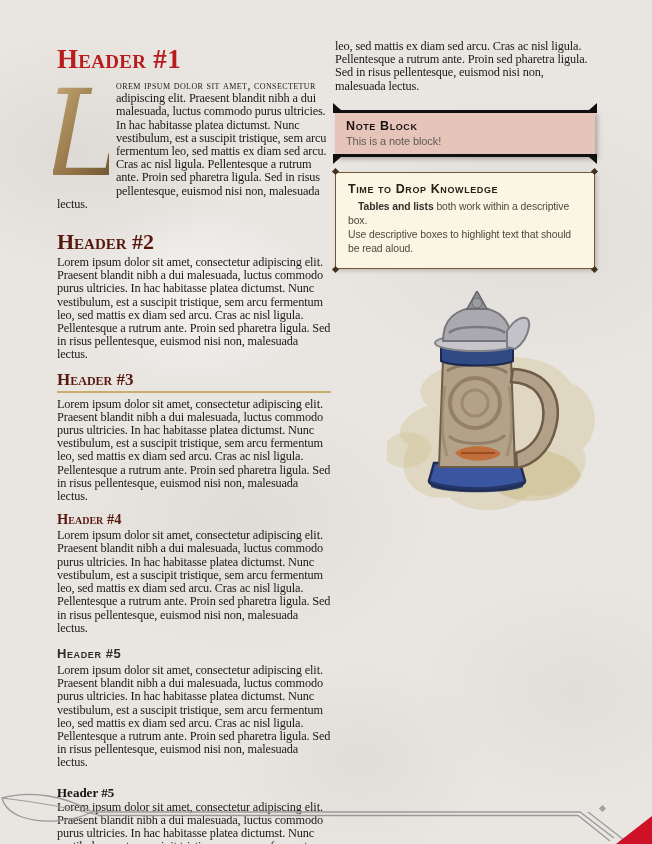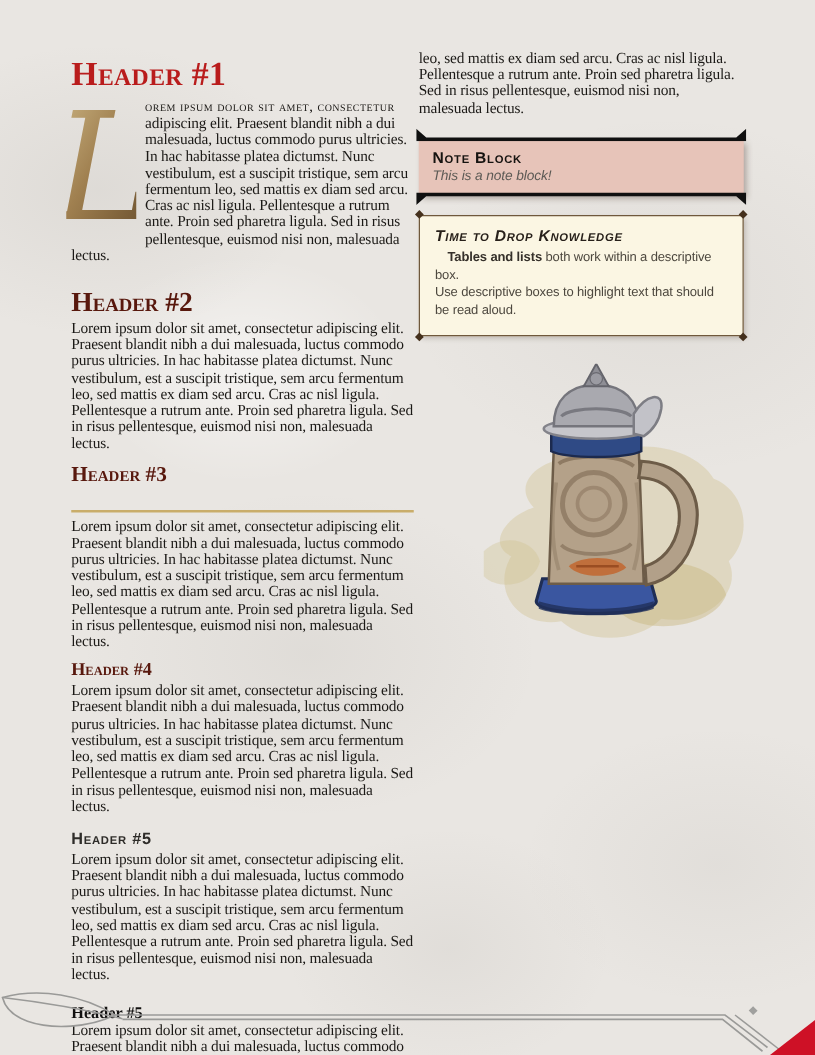--- a/index.html
+++ b/index.html
@@ -20,21 +20,21 @@
   .col-right{left:335px;width:262px;}
   p.body{
     margin:0 0 9px 0;font-size:12.3px;line-height:13.2px;
     color:#1b1916;letter-spacing:-0.15px;
   }
   h1.hb{margin:5px 0 6px 0;font-size:27px;line-height:28px;font-weight:700;
     font-variant:small-caps;color:#b91c1c;letter-spacing:0.3px;}
   h2.hb{margin:10px 0 3px 0;font-size:22px;line-height:23px;font-weight:700;
     font-variant:small-caps;color:#58180D;}
   h3.hb{margin:9px 0 5px 0;font-size:17px;line-height:18px;font-weight:700;
-    font-variant:small-caps;color:#58180D;border-bottom:2px solid #c9ad6a;padding-bottom:19px;}
+    font-variant:small-caps;color:#58180D;border-bottom:2px solid #c9ad6a;padding-bottom:2px;}
   h4.hb{margin:8px 0 2px 0;font-size:14.5px;line-height:15px;font-weight:700;
     font-variant:small-caps;color:#58180D;}
   h5.hb{margin:12px 0 3px 0;font-size:13px;line-height:14px;font-weight:700;
     font-variant:small-caps;color:#2e2c29;letter-spacing:0.6px;
     font-family:"Liberation Sans",sans-serif;}
   h6.hb{margin:16px 0 1px 0;font-size:13px;line-height:14px;font-weight:700;
     color:#121110;}
   .lead-caps{font-variant:small-caps;letter-spacing:0.4px;font-size:11.6px;font-weight:400;}
   .dropcap-svg{float:left;width:56px;height:112px;margin:4px 7px 0 -4px;}
   .clear{clear:both;}
@@ -43,34 +43,34 @@
   .cont{margin-top:28px;}
   .note-block{
     position:relative;margin:18px 2px 11px 0;background:#e7c4b9;
     padding:8px 11px 9px 11px;box-shadow:2.5px 3px 5px rgba(60,40,30,0.35);
   }
   .note-bar{position:absolute;left:-2px;right:-2px;height:10px;width:calc(100% + 4px);}
   .note-bar.top{top:-8px;}
   .note-bar.bottom{bottom:-8px;transform:scaleY(-1);}
   .note-title{font-family:"Liberation Sans",sans-serif;font-weight:700;font-size:12.5px;
     font-variant:small-caps;letter-spacing:0.6px;color:#161310;margin:0 0 2px 0;}
-  .note-body{font-family:"Liberation Sans",sans-serif;font-size:11px;color:#5d5a55;margin:0;letter-spacing:-0.1px;font-style:italic;}
+  .note-body{font-family:"Liberation Sans",sans-serif;font-size:11px;color:#5d5a55;margin:0;letter-spacing:-0.1px;}
 
   .desc-box{
     position:relative;margin:16px 2px 0 0;background:#fbf6e3;
     border:1px solid #6f583c;padding:9px 12px 12px 12px;
     box-shadow:1.5px 2px 4px rgba(60,40,30,0.22);
   }
   .corner-dot{position:absolute;width:5px;height:5px;background:#44301c;transform:rotate(45deg);}
   .corner-dot.tl{top:-4px;left:-3px;}
   .corner-dot.tr{top:-4px;right:-3px;}
   .corner-dot.bl{bottom:-4px;left:-3px;}
   .corner-dot.br{bottom:-4px;right:-3px;}
   .desc-title{font-family:"Liberation Sans",sans-serif;font-weight:700;font-size:12.5px;
-    font-variant:small-caps;letter-spacing:0.6px;color:#27201a;margin:0 0 4px 0;font-style:italic;}
+    font-variant:small-caps;letter-spacing:0.6px;color:#27201a;margin:0 0 4px 0;}
   .desc-body{font-family:"Liberation Sans",sans-serif;font-size:10.4px;line-height:14px;
     color:#4d483f;margin:0;letter-spacing:-0.1px;}
   .desc-body.indent{text-indent:10px;margin-top:1px;}
   .desc-bold{font-weight:700;color:#35302a;}
 
   .illustration{margin-top:22px;height:235px;position:relative;}
   .illustration svg{position:absolute;left:22px;top:0;}
 
   .page-footer{position:absolute;left:0;bottom:0;width:652px;height:52px;}
 </style>

